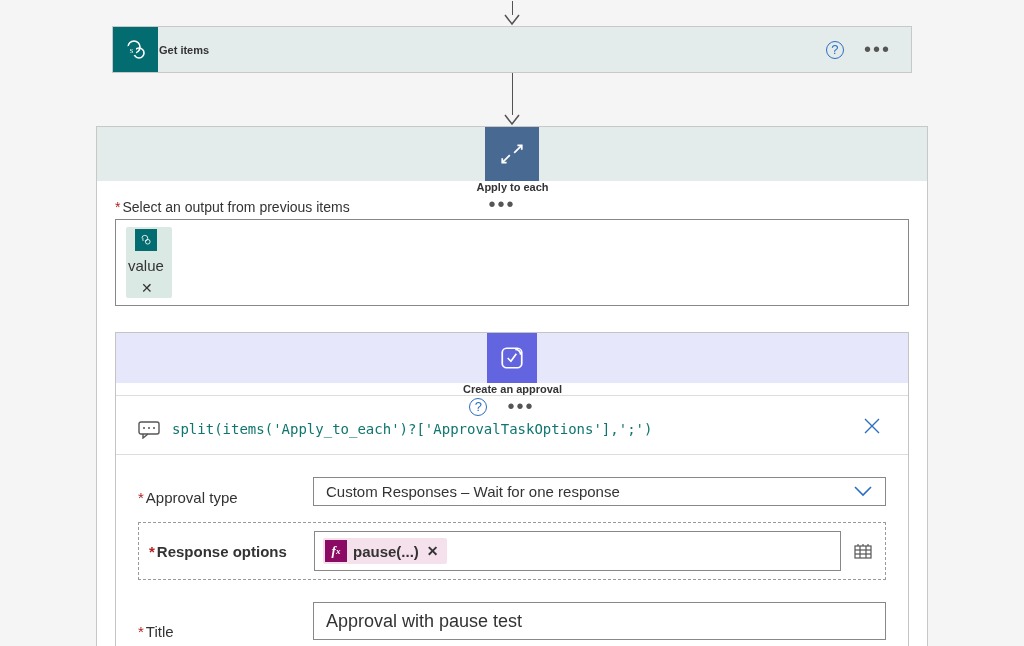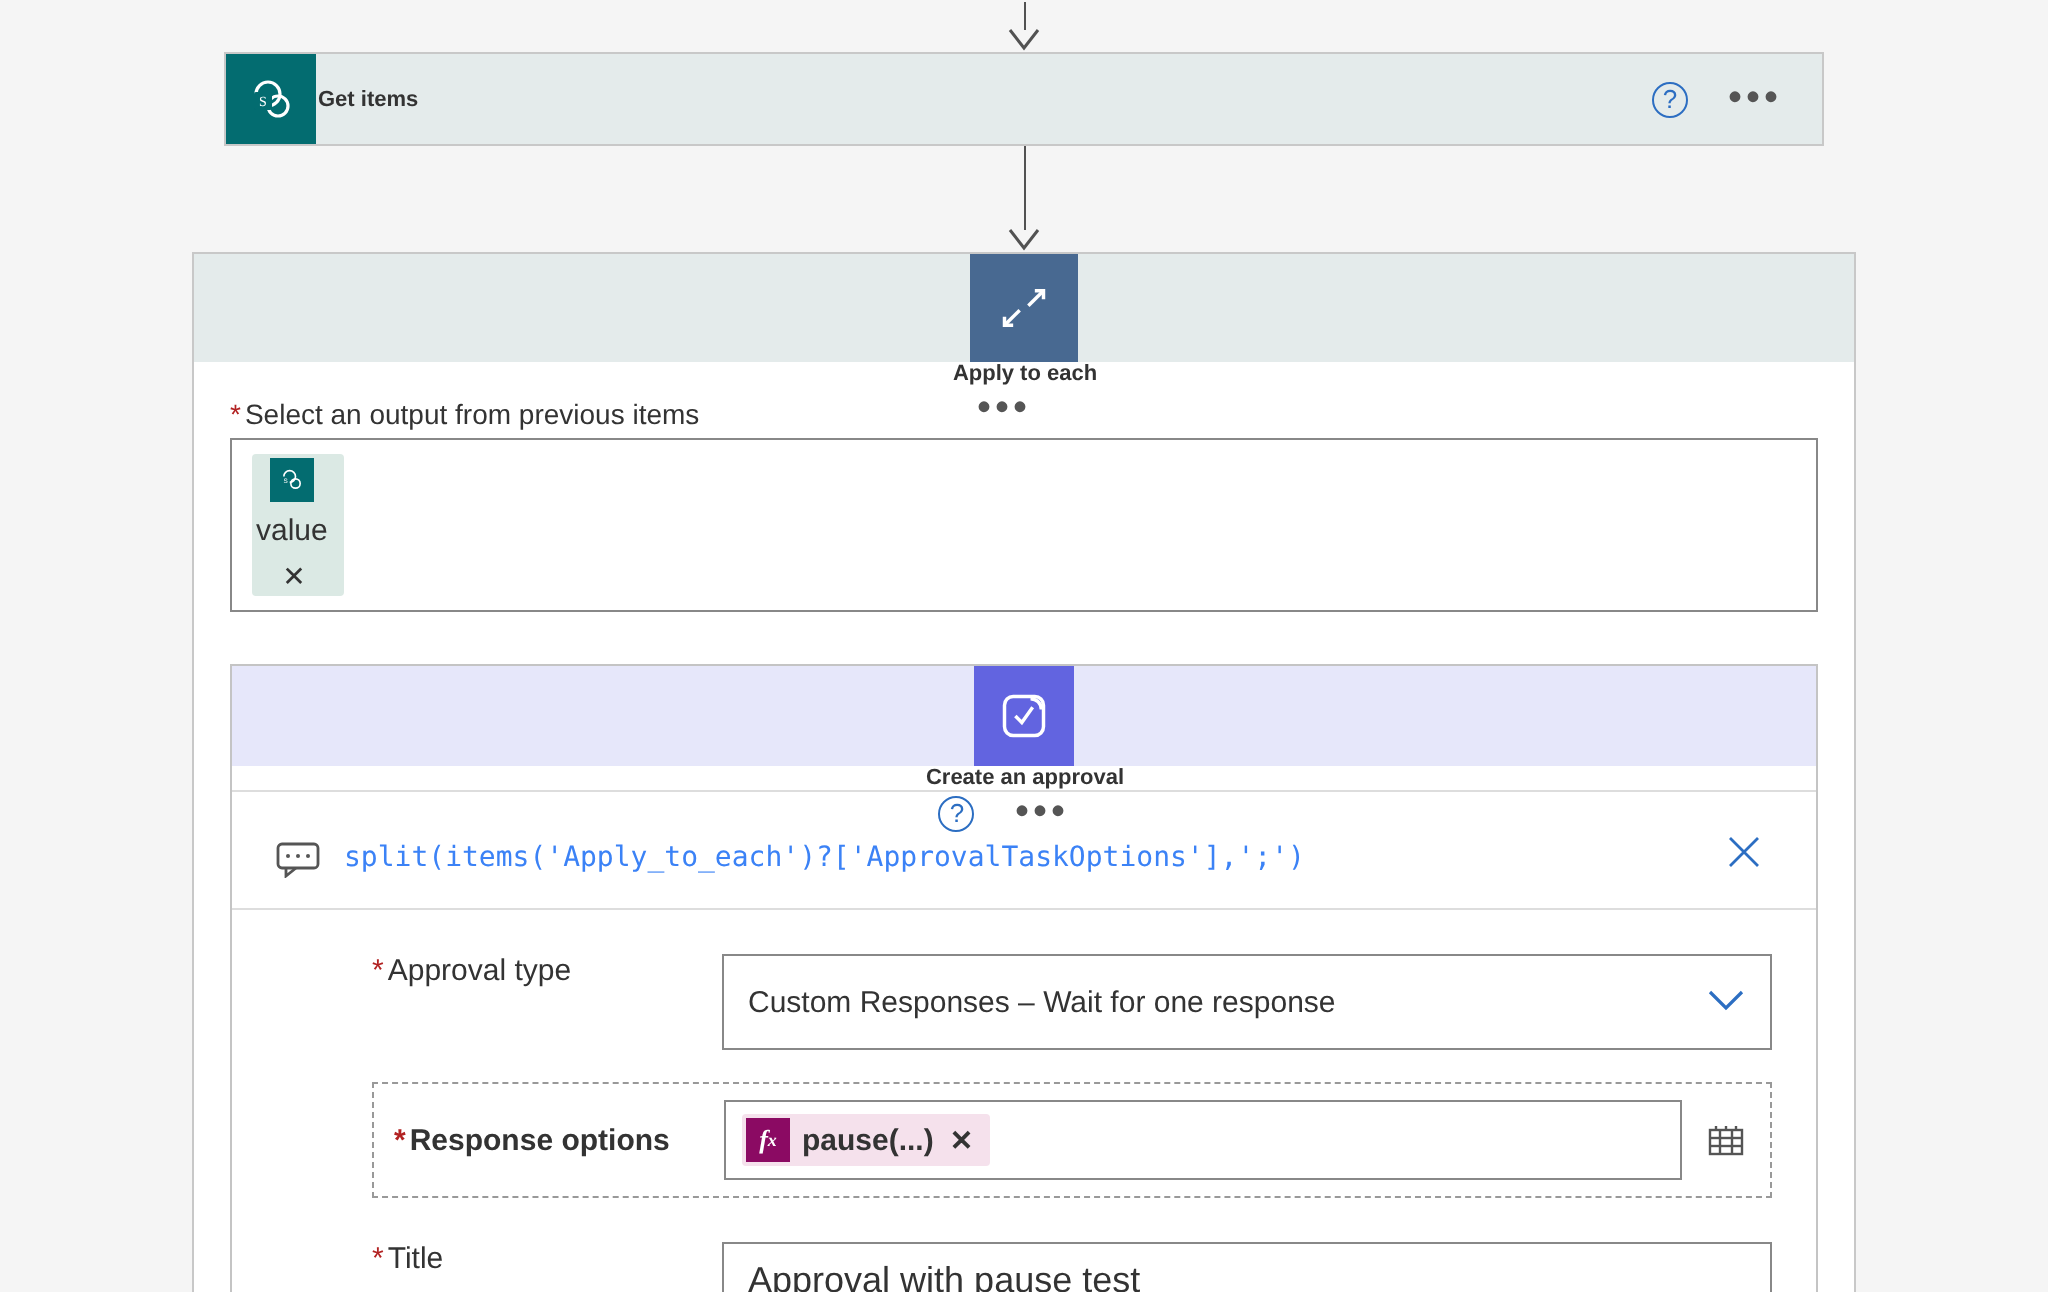--- a/index.html
+++ b/index.html
@@ -111,30 +111,30 @@
   }
   .inner-card .step-header { height: 50px; }
   .inner-card .step-header .step-icon { width: 50px; height: 50px; }
 
   .inner-body { padding: 0 22px 10px 22px; }
 
   .hr { border: none; border-top: 1px solid #ddd; margin: 12px -22px 12px -22px; }
 
   .expr-row { display:flex; align-items:center; gap:12px; padding-top:8px; }
   .expr-icon { width:22px; height:16px; }
-  .expr-text { flex:1; font-family: Menlo, Consolas, monospace; font-size:14px; color:#3b82f6; }
+  .expr-text { flex:1; font-family: Menlo, Consolas, monospace; font-size:14px; color:#0f766e; }
   .close-x { color:#2c6ec2; font-size:22px; cursor:pointer; padding:0 4px; }
 
-  .form-row { display:flex; align-items:flex-start; margin-top:22px;margin-left:48px; }
+  .form-row { display:flex; align-items:flex-end; margin-top:22px; }
   .flabel { width: 175px; font-size:15px; color:#333; }
   .fcontrol { flex:1; }
 
   .select-box {
     border: 1px solid #888;
-    height: 48px;
+    height: 29px;
     display:flex;
     align-items:center;
     padding: 0 12px;
     font-size:15px;
     position: relative;
   }
   .select-box .chev {
     margin-left:auto;
     color:#2c6ec2;
   }

